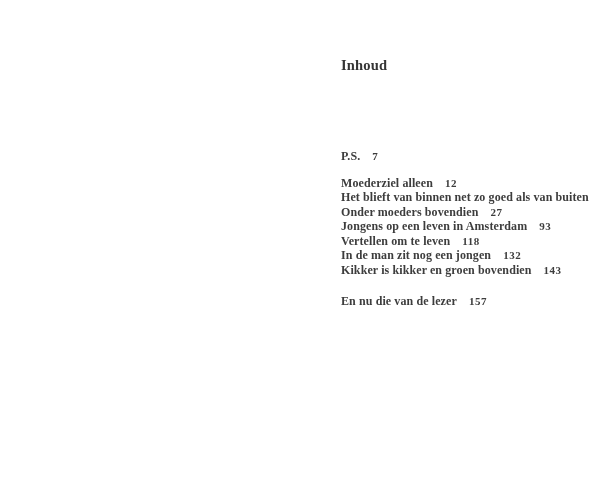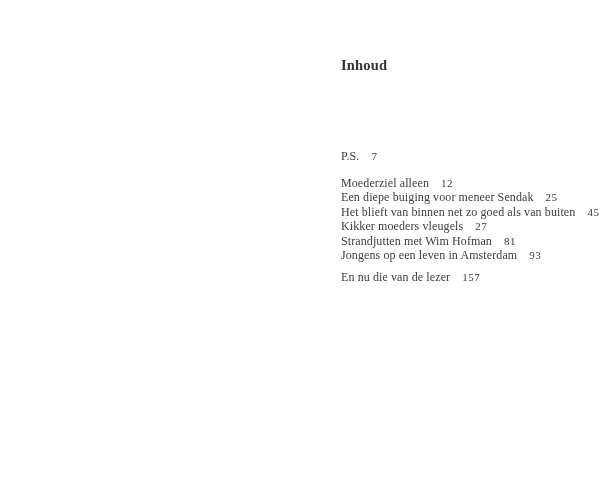--- a/index.html
+++ b/index.html
@@ -36,23 +36,23 @@
     left: 341px;
     top: 149px;
     width: 240px;
     color: #3d3d3d;
     font-size: 12px;
     line-height: 14.5px;
     letter-spacing: 0.1px;
   }
 
   .toc-group-ps { margin-bottom: 12px; }
-  .toc-group-final { margin-top: 7px; }
+  .toc-group-final { margin-top: 17px; }
 
-  .toc-row { white-space: nowrap; }
+  .toc-row { white-space: nowrap; font-weight: bold; }
 
   .toc-page {
     margin-left: 12px;
     font-size: 11px;
     letter-spacing: 0.5px;
   }
 </style>
 </head>
 <body>
 
@@ -66,33 +66,36 @@
       <div class="toc-row">
         <span class="toc-label">P.S.</span><span class="toc-page">7</span>
       </div>
     </div>
 
     <div class="toc-group toc-group-main">
       <div class="toc-row">
         <span class="toc-label">Moederziel alleen</span><span class="toc-page">12</span>
       </div>
       <div class="toc-row">
-        <span class="toc-label">Een diepe buiging voor meneer Sendak</span><span class="toc-page">25</span>
-      </div>
-      <div class="toc-row">
         <span class="toc-label">Het blieft van binnen net zo goed als van buiten</span><span class="toc-page">45</span>
       </div>
       <div class="toc-row">
-        <span class="toc-label">Kikker moeders vleugels</span><span class="toc-page">27</span>
-      </div>
-      <div class="toc-row">
-        <span class="toc-label">Strandjutten met Wim Hofman</span><span class="toc-page">81</span>
+        <span class="toc-label">Onder moeders bovendien</span><span class="toc-page">27</span>
       </div>
       <div class="toc-row">
         <span class="toc-label">Jongens op een leven in Amsterdam</span><span class="toc-page">93</span>
+      </div>
+      <div class="toc-row">
+        <span class="toc-label">Vertellen om te leven</span><span class="toc-page">118</span>
+      </div>
+      <div class="toc-row">
+        <span class="toc-label">In de man zit nog een jongen</span><span class="toc-page">132</span>
+      </div>
+      <div class="toc-row">
+        <span class="toc-label">Kikker is kikker en groen bovendien</span><span class="toc-page">143</span>
       </div>
     </div>
 
     <div class="toc-group toc-group-final">
       <div class="toc-row">
         <span class="toc-label">En nu die van de lezer</span><span class="toc-page">157</span>
       </div>
     </div>
 
   </div>

